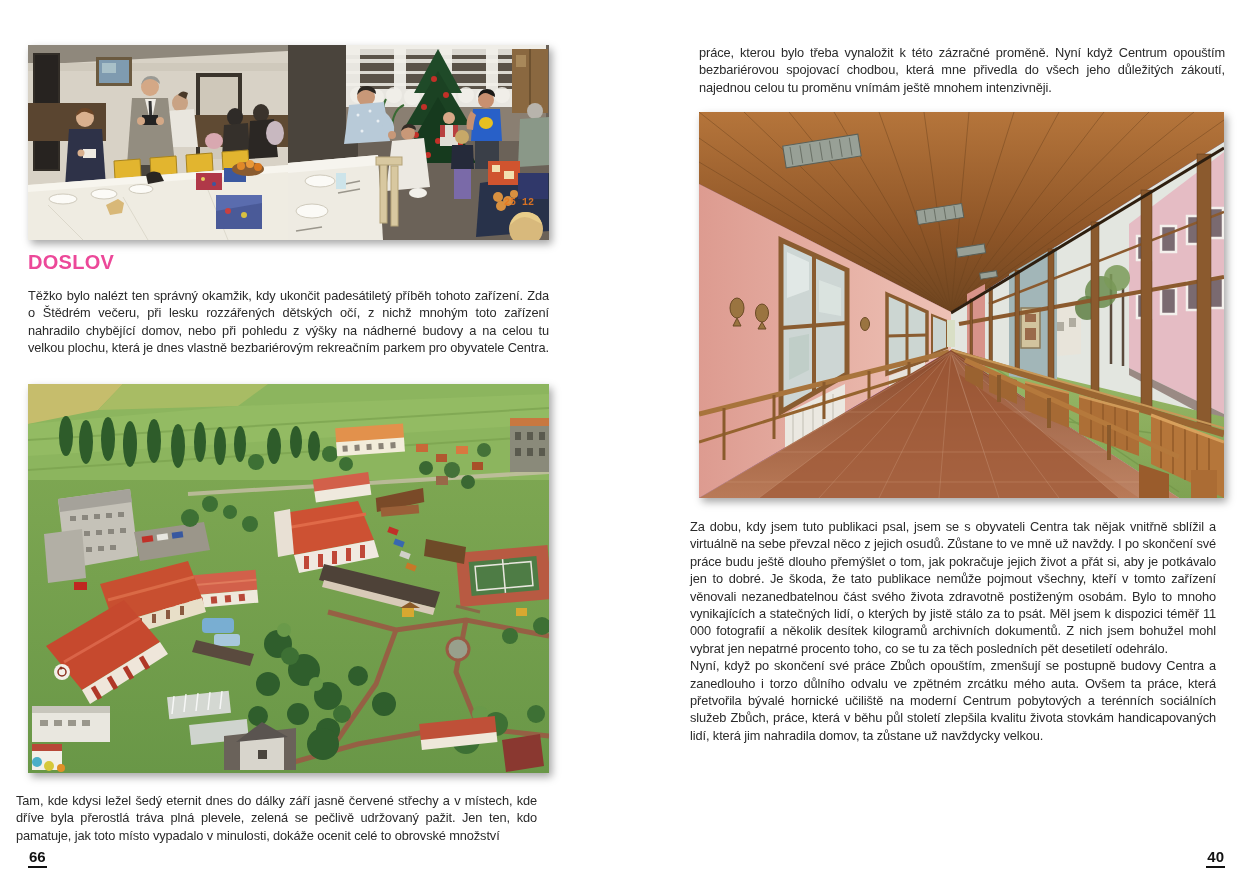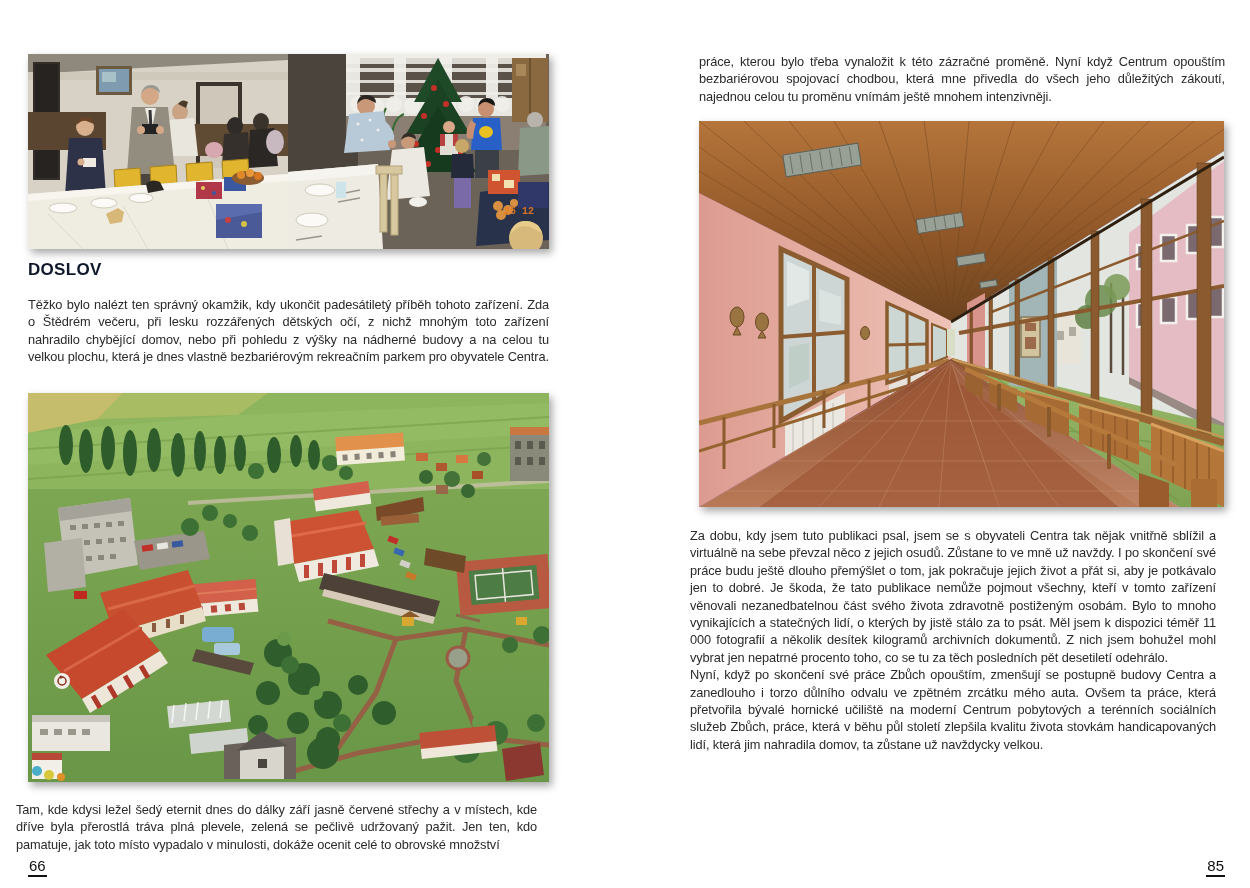--- a/index.html
+++ b/index.html
@@ -4,44 +4,44 @@
 <style>
   * { margin:0; padding:0; box-sizing:border-box; }
   html,body { width:1250px; height:888px; }
   body {
     background:#ffffff;
     font-family:"Liberation Sans", sans-serif;
     color:#2a2a2a;
     position:relative;
     overflow:hidden;
   }
-  .abs { position:absolute;margin-top:9px; }
+  .abs { position:absolute; }
   .body-text {
     font-size:12.8px;
     line-height:17.4px;
     text-align:justify;
     letter-spacing:-0.1px;
     color:#2a2a2a;
   }
   .heading {
-    font-size:17px;
+    font-size:20px;
     font-weight:bold;
-    color:#0f172a;
+    color:#ec4899;
     letter-spacing:0.3px;
   }
   .photo {
     box-shadow:3px 4px 8px rgba(0,0,0,0.35);
     background:#8b5cf6;
     font-size:0;
     line-height:0;
   }
   .photo svg { display:inline-block; vertical-align:top; }
   .pagenum {
     font-size:15px;
-    font-weight:normal;
+    font-weight:bold;
     color:#111;
     border-bottom:2.5px solid #111;
     padding:0 1px 1px 1px;
     display:inline-block;
   }
 </style>
 </head>
 <body>
 
 <div style="width:1250px;height:888px;position:relative;">
@@ -794,16 +794,16 @@
         </g>
       </svg>
     </div>
 
     <div class="abs" style="left:690px;top:518px;width:526px;">
       <p class="body-text">Za dobu, kdy jsem tuto publikaci psal, jsem se s obyvateli Centra tak nějak vnitřně sblížil a virtuálně na sebe převzal něco z jejich osudů. Zůstane to ve mně už navždy. I po skončení své práce budu ještě dlouho přemýšlet o tom, jak pokračuje jejich život a přát si, aby je potkávalo jen to dobré. Je škoda, že tato publikace nemůže pojmout všechny, kteří v tomto zařízení věnovali nezanedbatelnou část svého života zdravotně postiženým osobám. Bylo to mnoho vynikajících a statečných lidí, o kterých by jistě stálo za to psát. Měl jsem k dispozici téměř 11 000 fotografií a několik desítek kilogramů archivních dokumentů. Z nich jsem bohužel mohl vybrat jen nepatrné procento toho, co se tu za těch posledních pět desetiletí odehrálo.</p>
       <p class="body-text">Nyní, když po skončení své práce Zbůch opouštím, zmenšují se postupně budovy Centra a zanedlouho i torzo důlního odvalu ve zpětném zrcátku mého auta. Ovšem ta práce, která přetvořila bývalé hornické učiliště na moderní Centrum pobytových a terénních sociálních služeb Zbůch, práce, která v běhu půl století zlepšila kvalitu života stovkám handicapovaných lidí, která jim nahradila domov, ta zůstane už navždycky velkou.</p>
     </div>
 
     <div class="abs" style="right:25px;top:848px;text-align:right;">
-      <span class="pagenum">85</span>
+      <span class="pagenum">40</span>
     </div>
   </section>
 </div>
 
 </body></html>

